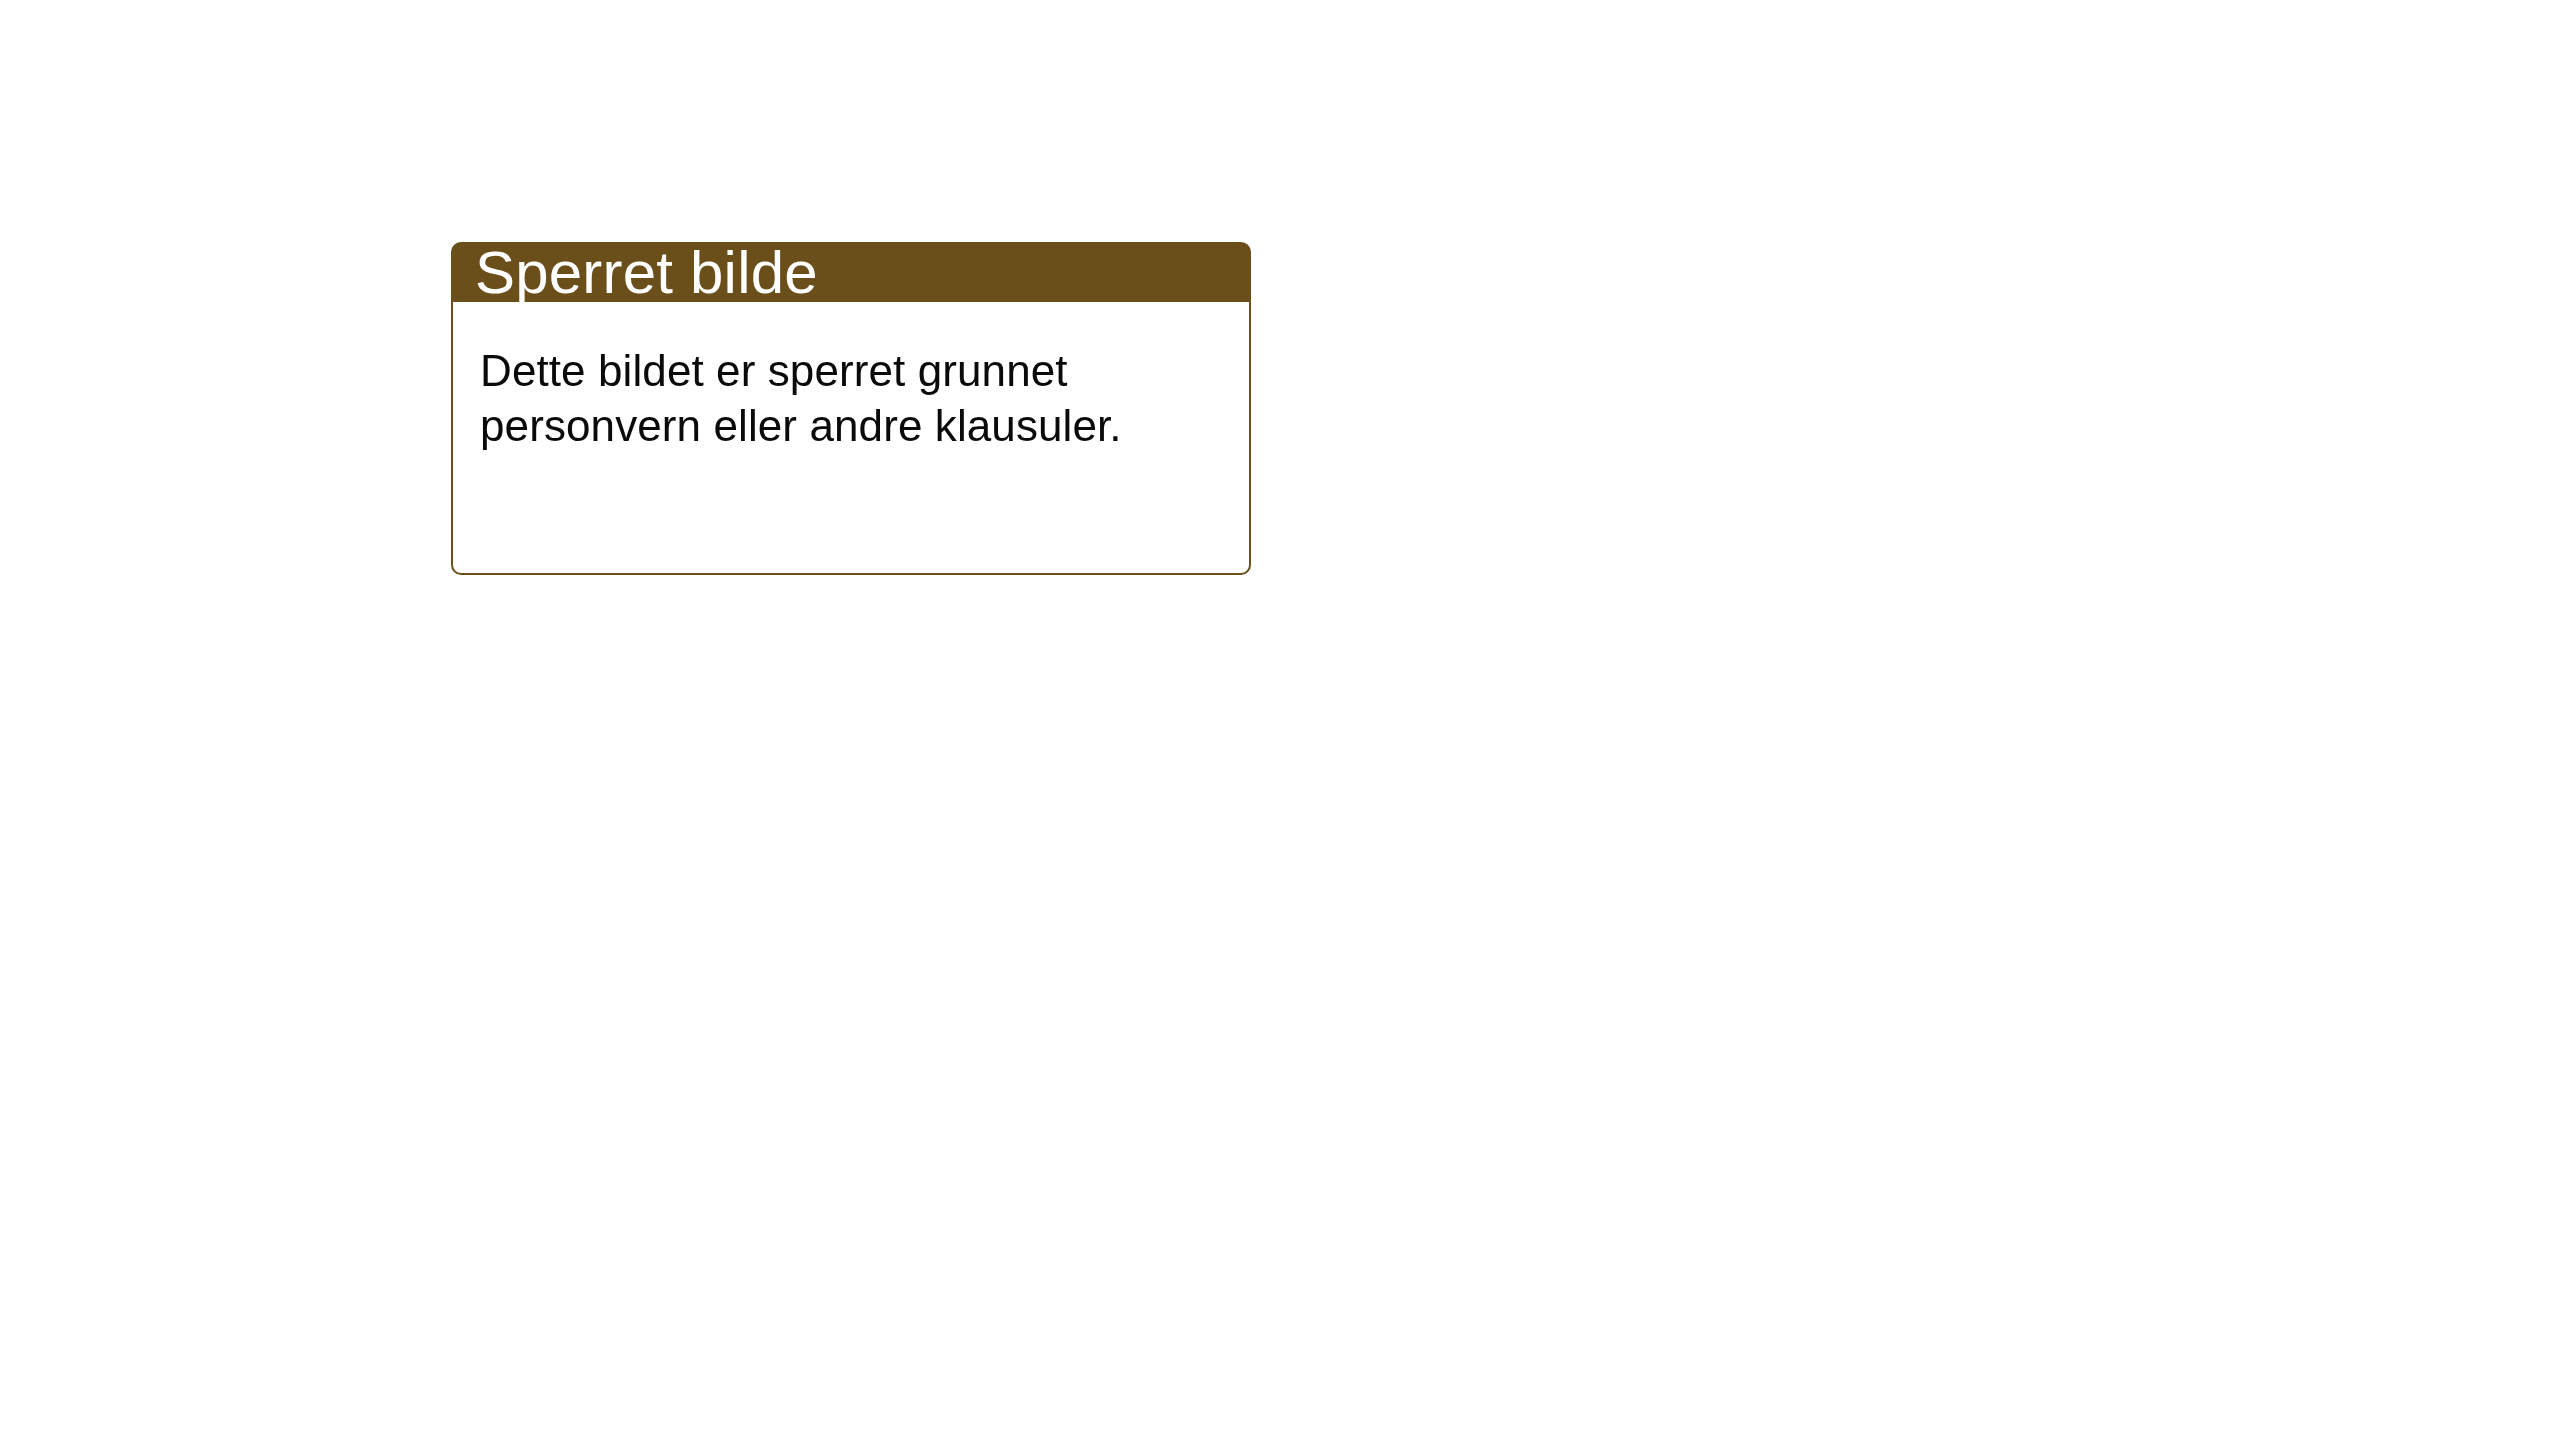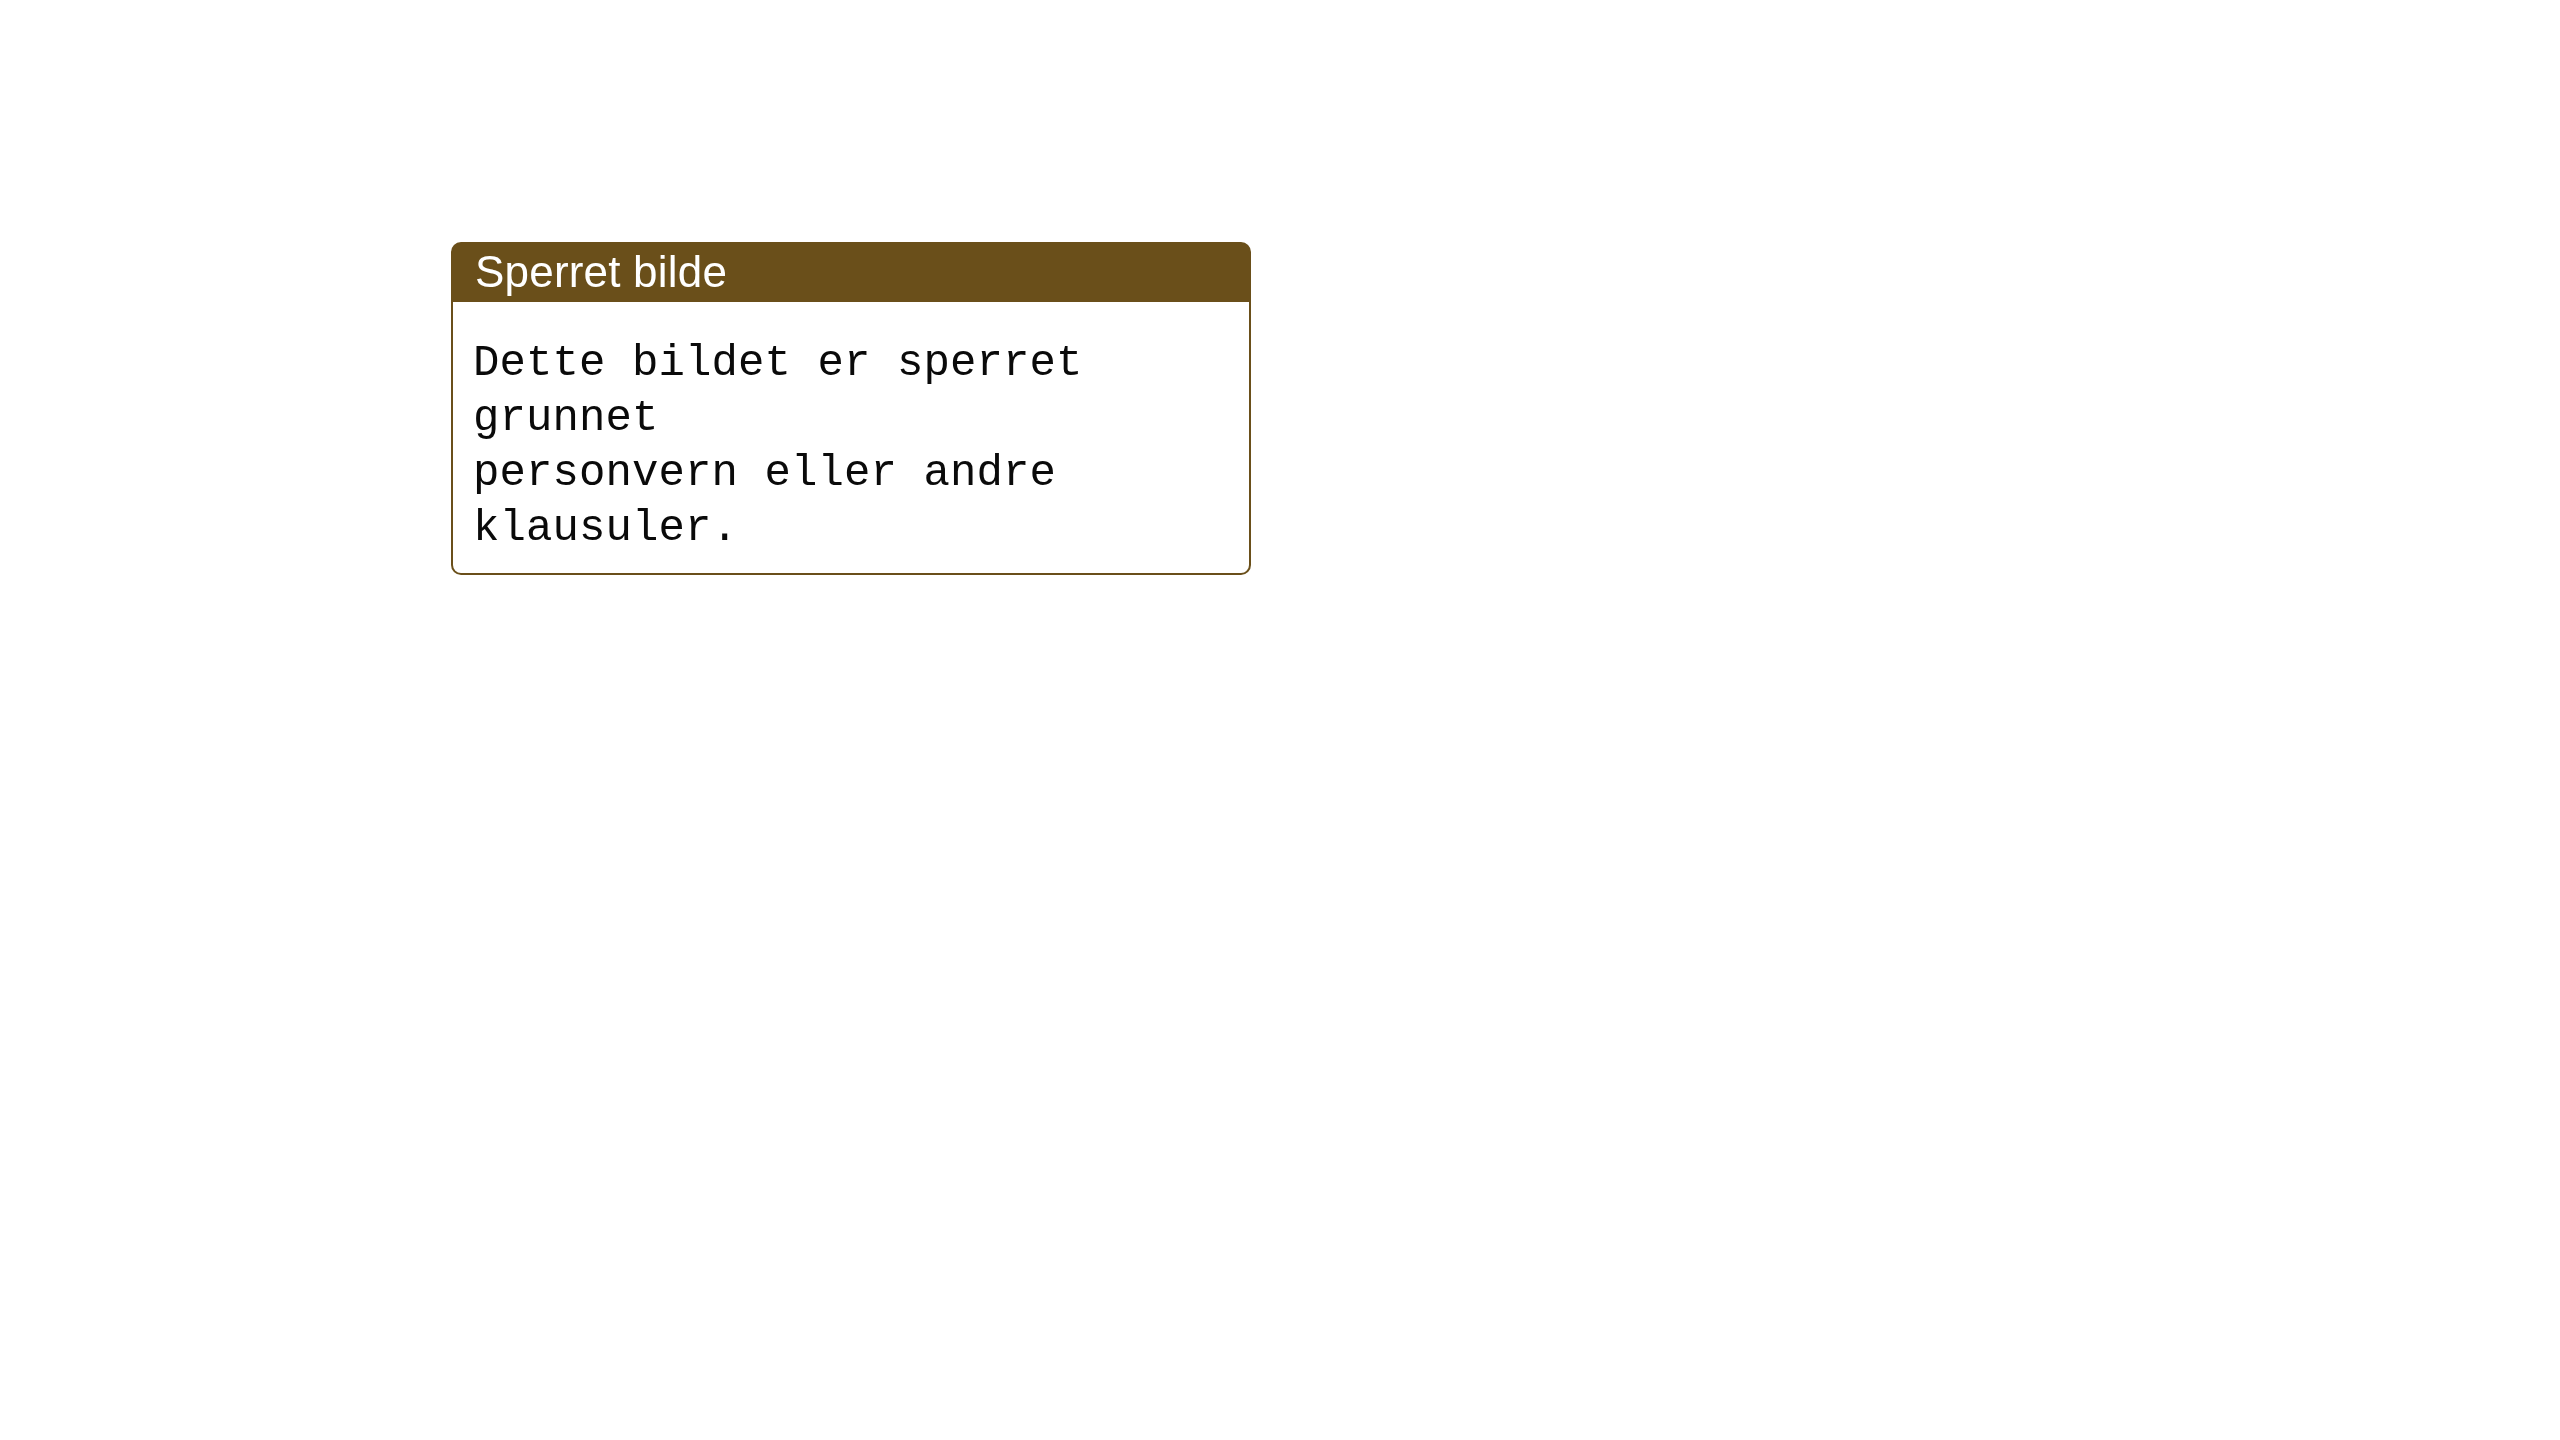--- a/index.html
+++ b/index.html
@@ -25,41 +25,40 @@
   .card-header {
     box-sizing: border-box;
     height: 60px;
     background: #6a4f1a;
     border: 2px solid #6a4f1a;
     border-radius: 10px 10px 0 0;
     display: flex;
     align-items: center;
     padding-left: 22px;
     color: #ffffff;
-    font-size: 44px;
+    font-size: 60px;
     font-weight: 400;
     letter-spacing: 0.2px;
   }
   .card-body {
     box-sizing: border-box;
     height: 273px;
     background: #ffffff;
     border: 2px solid #6a4f1a;
     border-top: none;
     border-radius: 0 0 10px 10px;
     padding: 34px 24px 0 20px;
   }
   .card-body p {
-    margin: 0;
+    margin: 7px;
     color: #0a0a0a;
     font-size: 44px;
     line-height: 55px;
     white-space: pre-line;
     letter-spacing: 0.1px;
-    font-family: Liberation Mono, monospace;
   }
   .card-no { left: 451px; }
   .card-en { left: 1311px; }
 </style>
 </head>
 <body>
 
 <div class="stage">
 
   <section class="card card-no">

